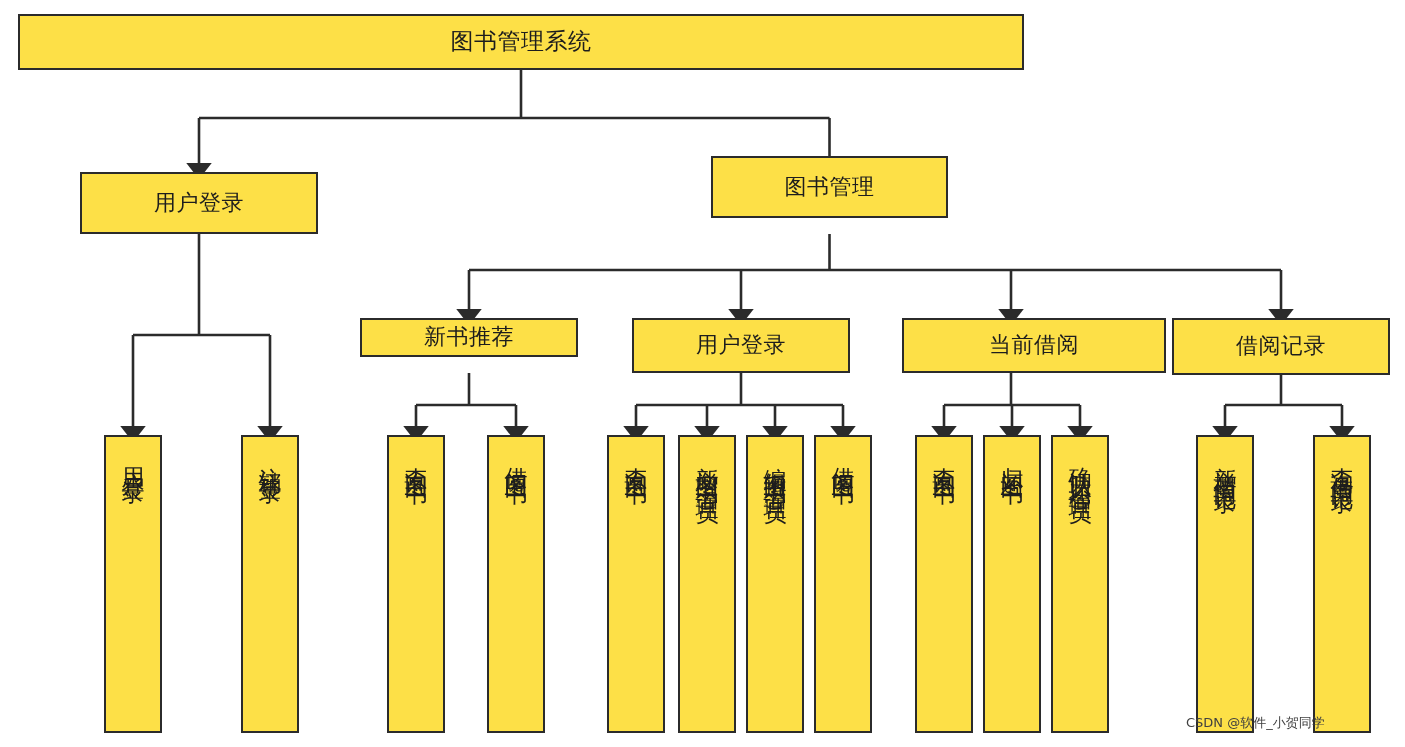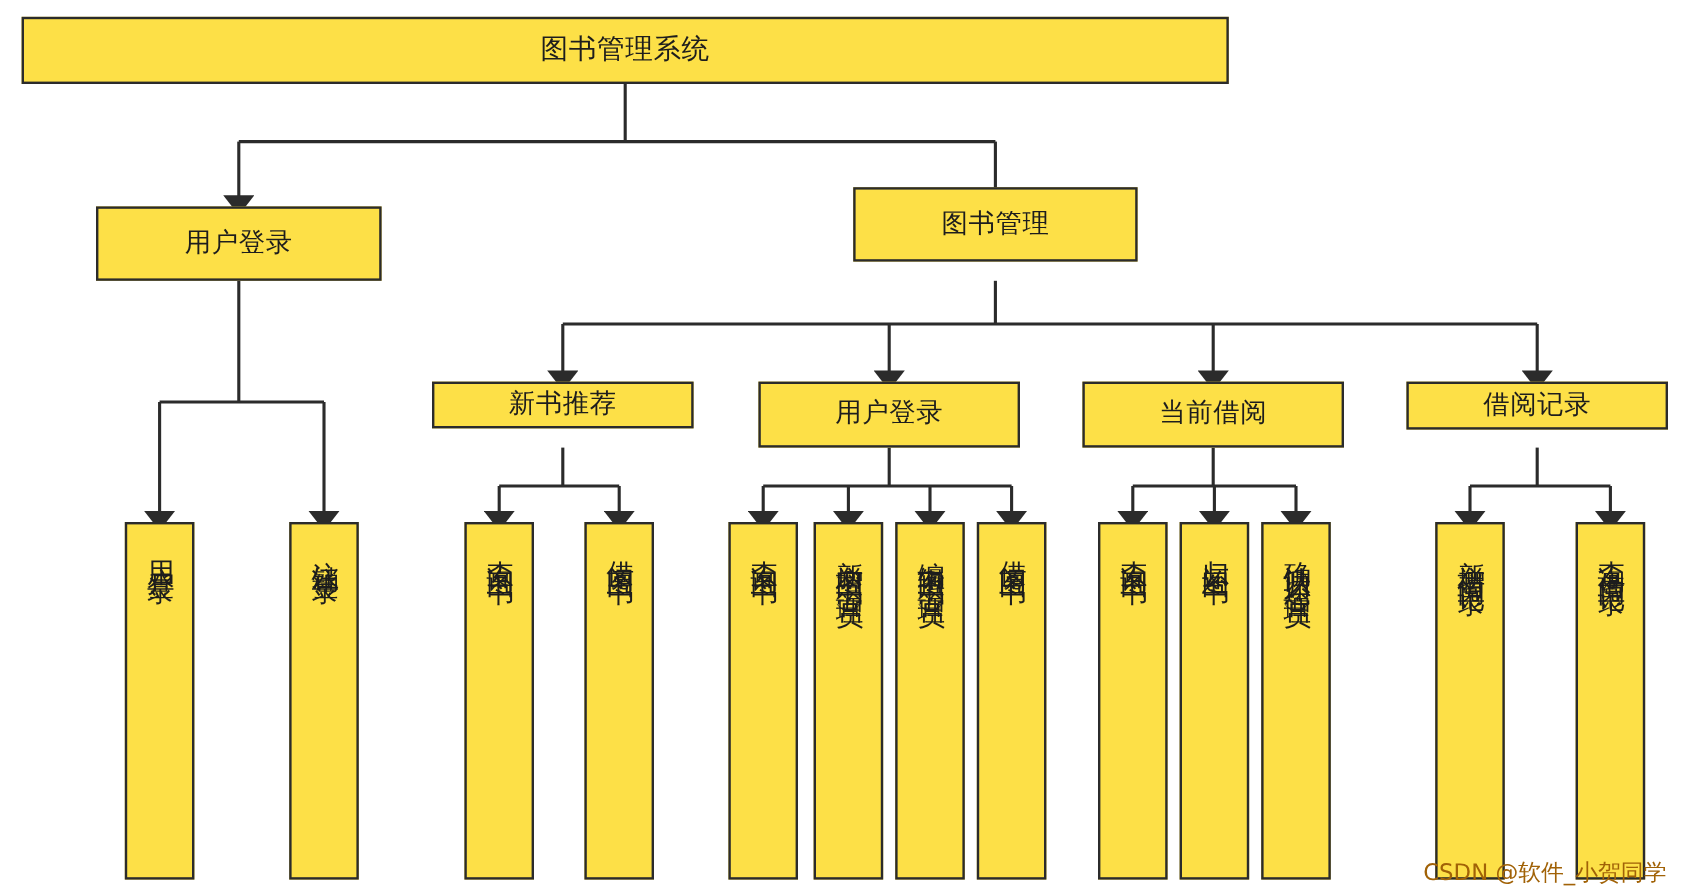--- a/index.html
+++ b/index.html
@@ -61,22 +61,22 @@
     writing-mode: vertical-rl;
     text-orientation: upright;
     font-size: 23px;
     letter-spacing: 5px;
     line-height: 1;
     white-space: pre;
   }
   .watermark {
     position: absolute;
     font-family: "DejaVu Sans", "Liberation Sans", sans-serif;
-    font-size: 19px;
-    color: #a16207;
+    font-size: 13px;
+    color: #404040;
     white-space: nowrap;
     left: 1186px;
     top: 714px;
     user-select: none;
   }
 </style>
 </head>
 <body>
 
 <div id="diagram-root">
@@ -131,24 +131,24 @@
       </div>
       <div class="node horizontal" style="left: 711px; top: 156px; width: 237px; height: 62px;">
         <span class="node-label">图书管理</span>
       </div>
       <div class="node horizontal" style="left: 360px; top: 318px; width: 218px; height: 39px;">
         <span class="node-label">新书推荐</span>
       </div>
       <div class="node horizontal" style="left: 632px; top: 318px; width: 218px; height: 55px;">
         <span class="node-label">用户登录</span>
       </div>
-      <div class="node horizontal" style="left: 902px; top: 318px; width: 218px; height: 55px;">
+      <div class="node horizontal" style="left: 902px; top: 318px; width: 264px; height: 55px;">
         <span class="node-label">当前借阅</span>
       </div>
-      <div class="node horizontal" style="left: 1172px; top: 318px; width: 218px; height: 40px;">
+      <div class="node horizontal" style="left: 1172px; top: 318px; width: 218px; height: 57px;">
         <span class="node-label">借阅记录</span>
       </div>
       <div class="node vertical" style="left: 104px; top: 435px; width: 58px; height: 298px;">
         <span class="node-label">用户登录</span>
       </div>
       <div class="node vertical" style="left: 241px; top: 435px; width: 58px; height: 298px;">
         <span class="node-label">注销登录</span>
       </div>
       <div class="node vertical" style="left: 387px; top: 435px; width: 58px; height: 298px;">
         <span class="node-label">查询图书</span>

